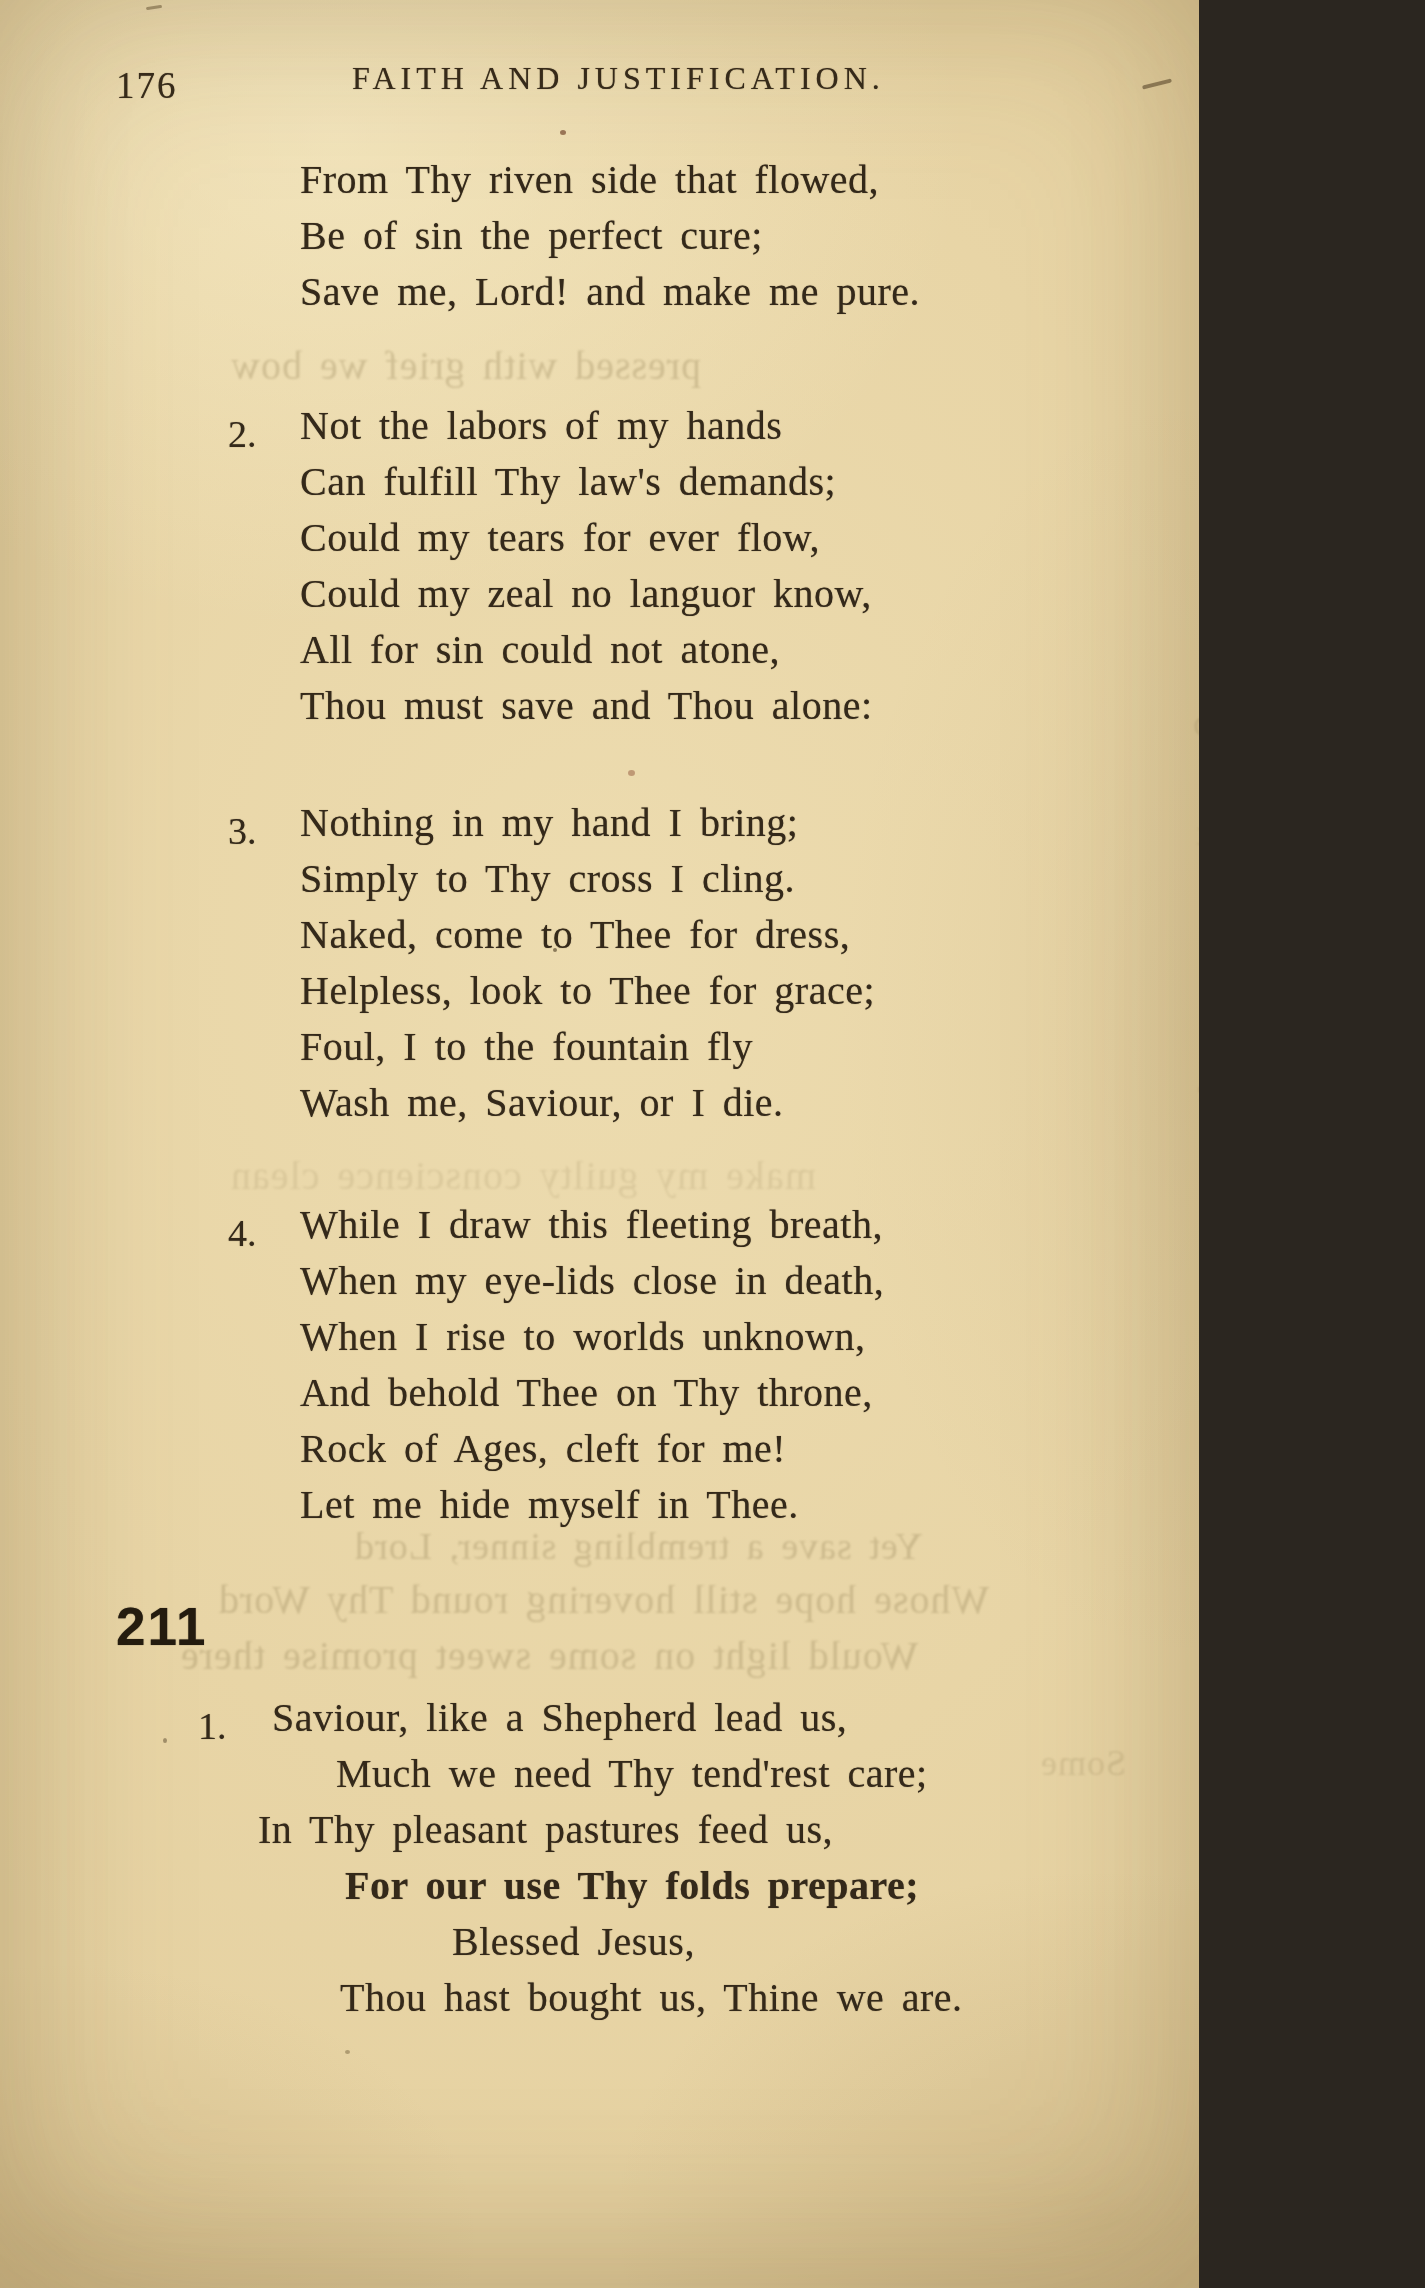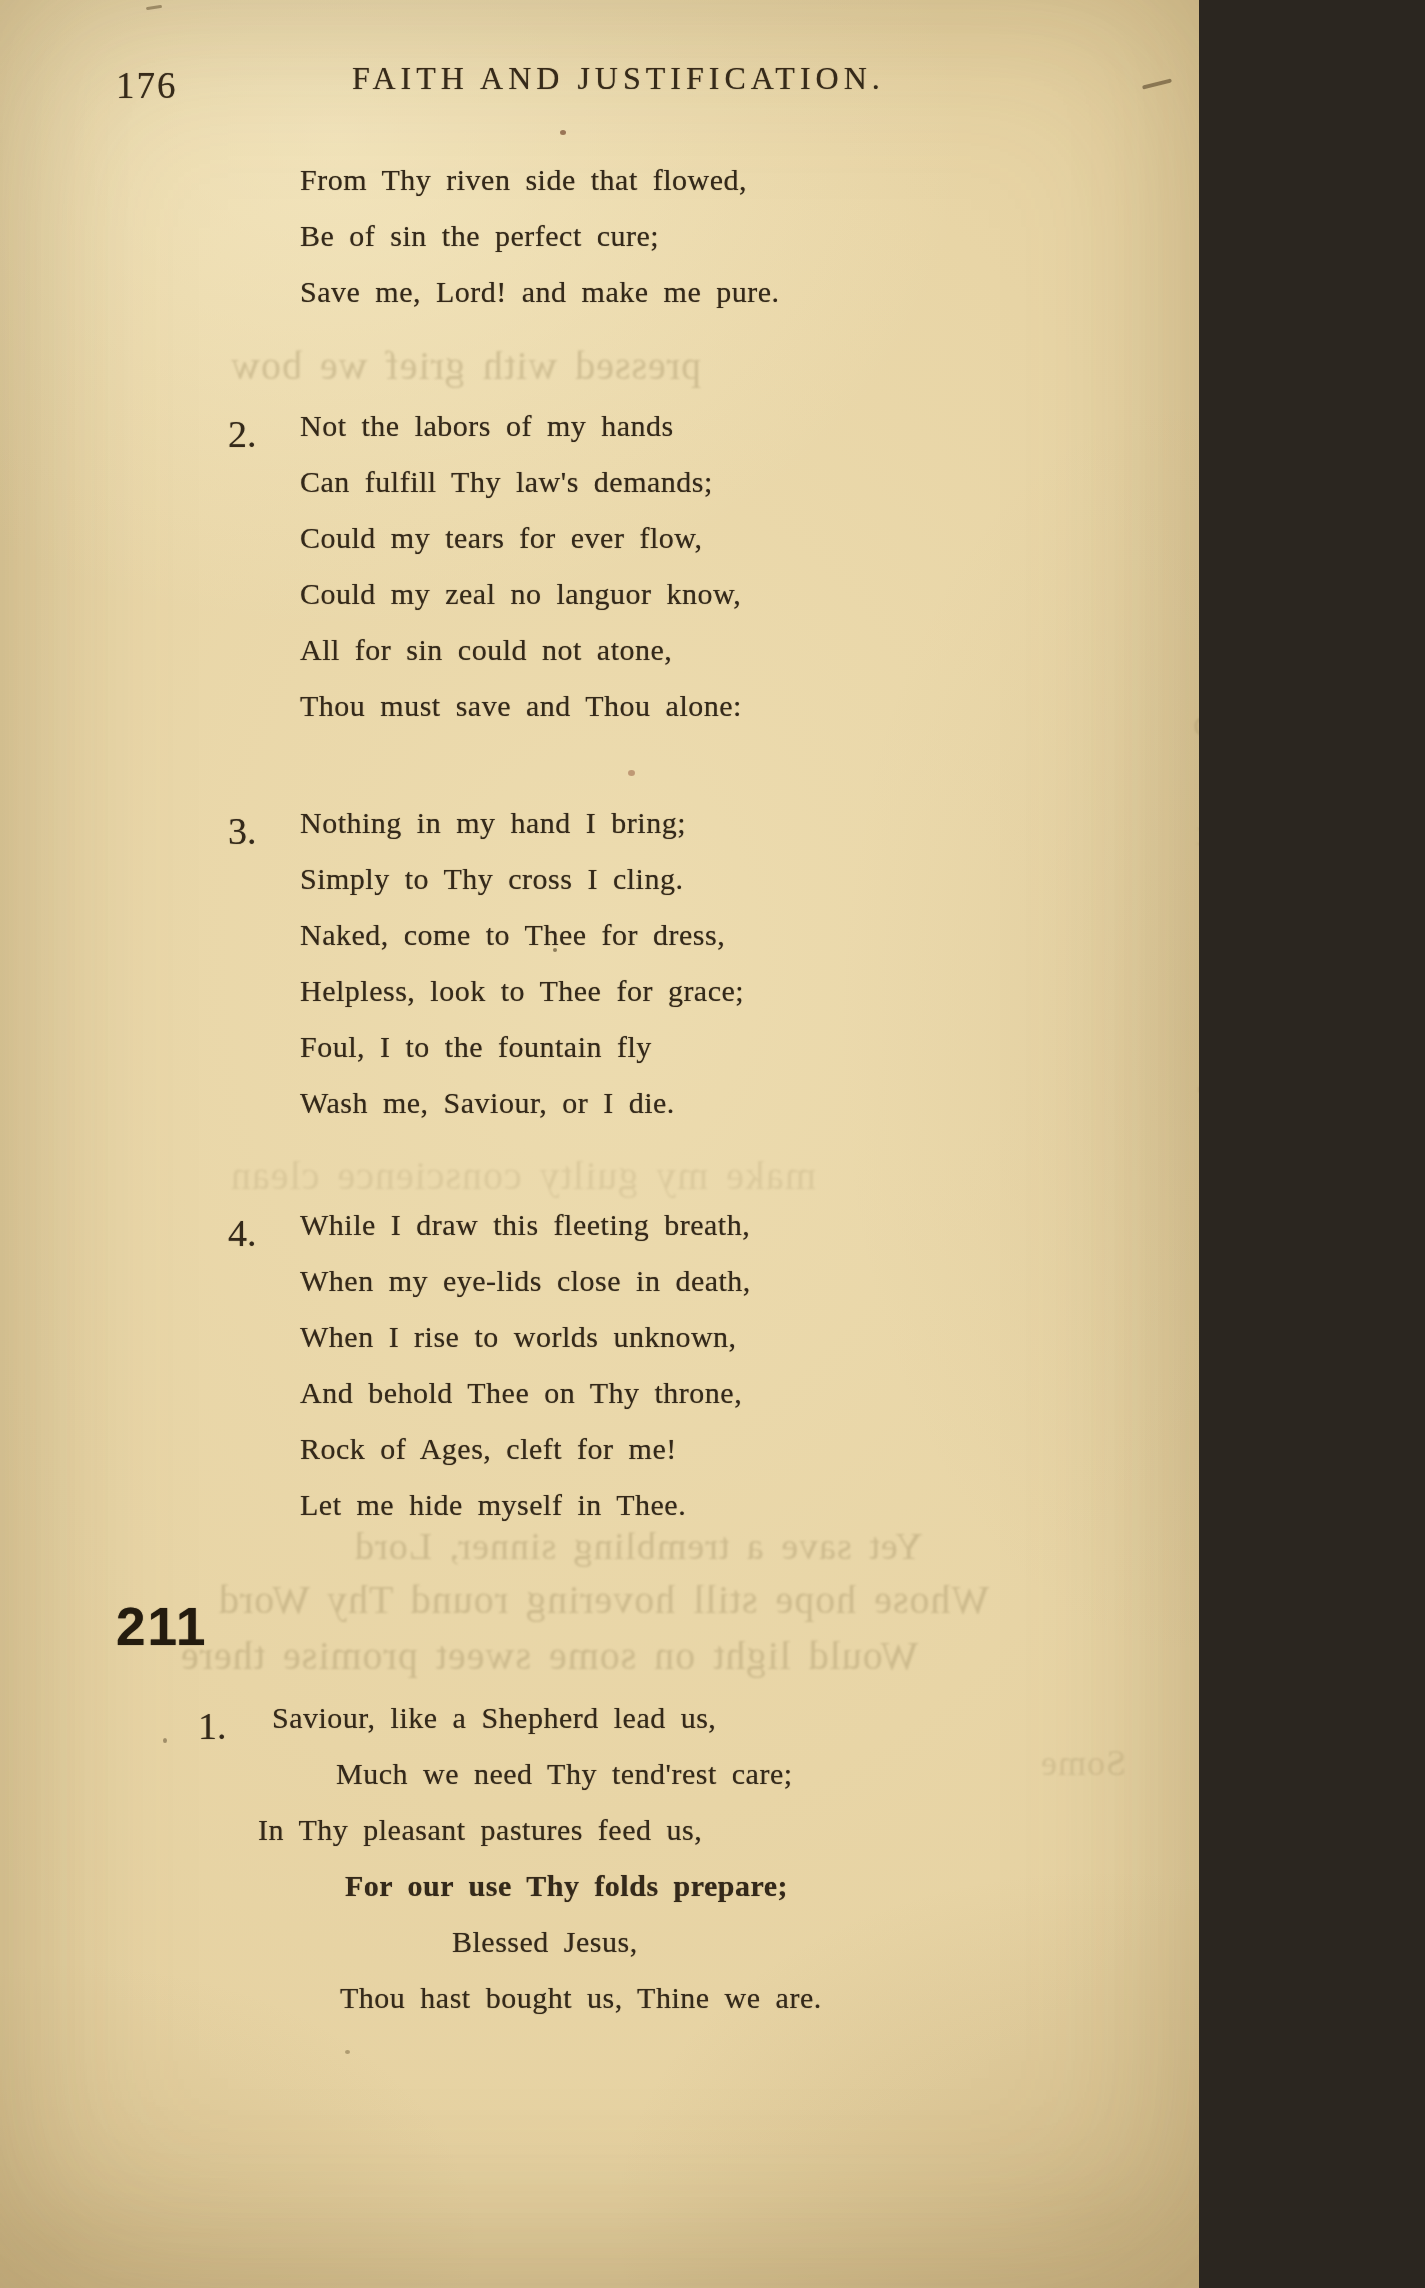--- a/index.html
+++ b/index.html
@@ -31,21 +31,21 @@
     font-size:32px;letter-spacing:5px;
     text-shadow:0 0 1px rgba(40,30,15,.6);
   }
   .verse{position:absolute;left:0;width:1425px;}
   .vnum{
     position:absolute;left:228px;top:14px;font-size:38px;
     text-shadow:0 0 1px rgba(40,30,15,.5);
   }
   .vlines{margin-left:300px;}
   .vline{
-    font-size:30px;line-height:56px;
+    font-size:40px;line-height:56px;
     letter-spacing:.5px;word-spacing:7px;white-space:nowrap;
     text-shadow:0 0 1px rgba(40,30,15,.55);
   }
   .hymn-number{
     position:absolute;left:116px;top:1596px;
     font-family:"Liberation Sans","DejaVu Sans",sans-serif;
     font-weight:bold;font-size:53px;letter-spacing:2px;color:#241c10;
     text-shadow:0 0 1px rgba(30,22,10,.7);
   }
   .hymn-meter{

